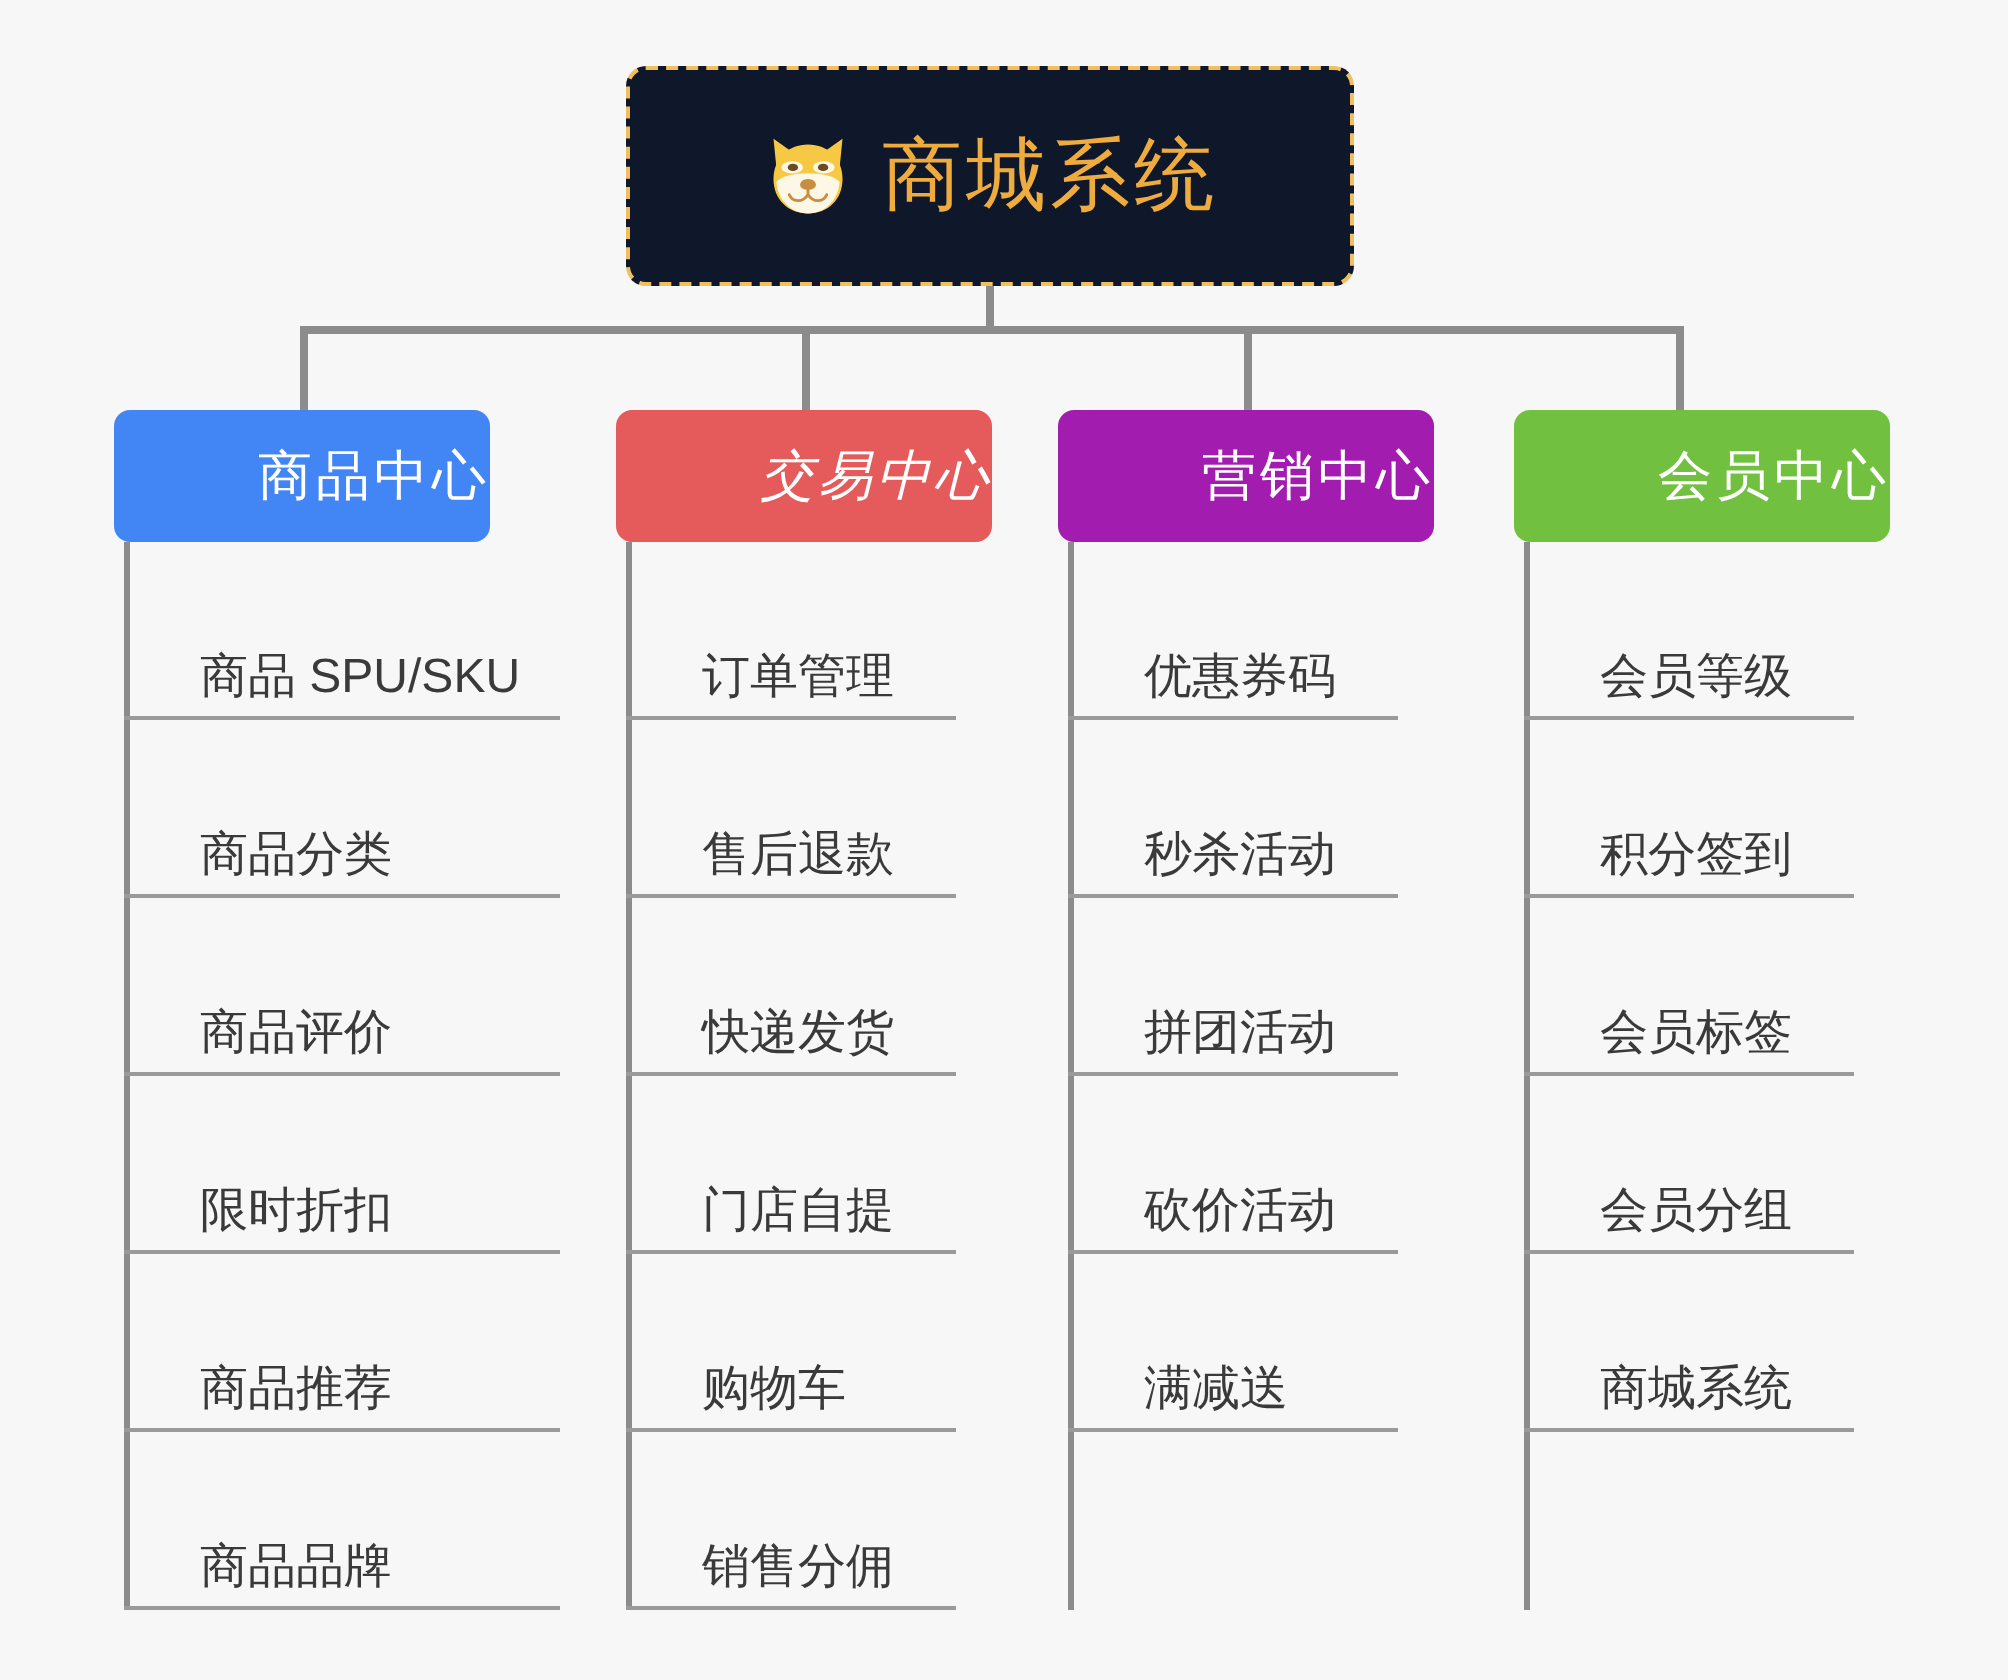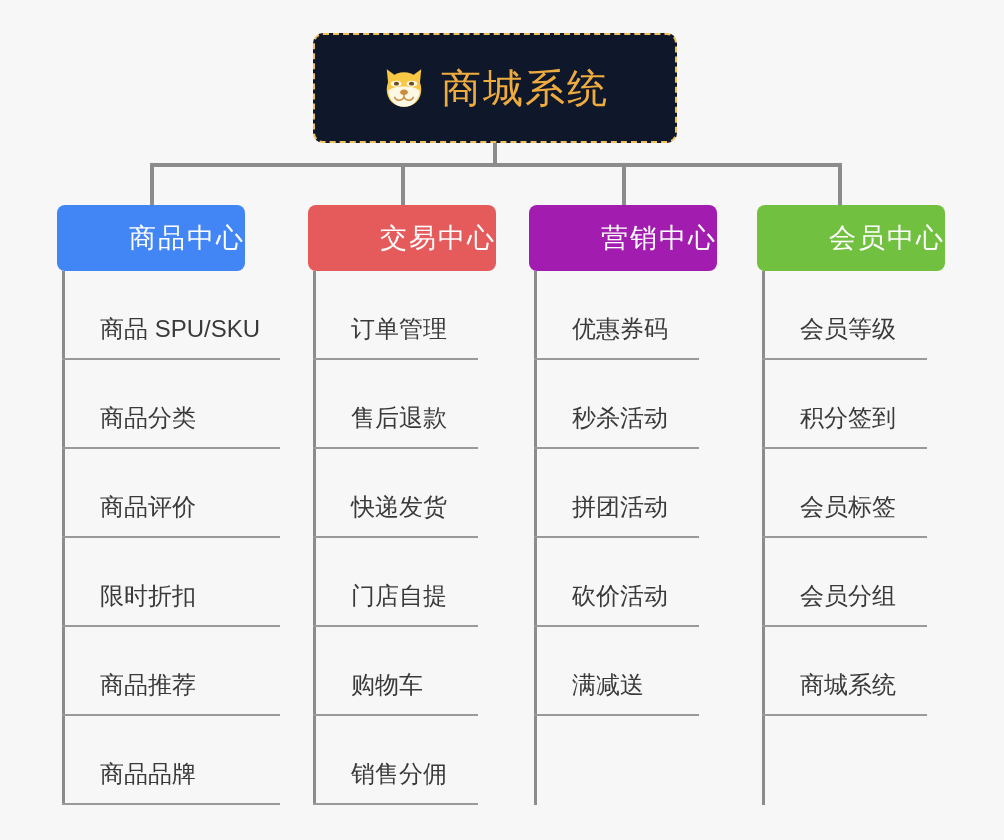--- a/index.html
+++ b/index.html
@@ -114,21 +114,21 @@
     left: 0;
     bottom: 0;
     height: 2px;
     background: #9a9a9a;
   }
   .leaf-label {
     position: relative;
     font-size: 24px;
     color: #3a3a3a;
     line-height: 1;
-    padding-bottom: 19px;
+    padding-bottom: 9px;
     white-space: nowrap;
     margin-top: 16px;
   }
 </style>
 </head>
 <body>
 
 <div id="mindmap">
 
   <div class="root-node">
@@ -152,21 +152,21 @@
   <div class="conn conn-stem"></div>
   <div class="conn conn-bus"></div>
   <div class="conn conn-drop" id="drop-0" style="left: 150px; background: rgb(140, 140, 140);"></div>
   <div class="conn conn-drop" id="drop-1" style="left: 401px; background: rgb(140, 140, 140);"></div>
   <div class="conn conn-drop" id="drop-2" style="left: 622px; background: rgb(140, 140, 140);"></div>
   <div class="conn conn-drop" id="drop-3" style="left: 838px; background: rgb(140, 140, 140);"></div>
 
   <div class="branch" id="branch-0" style="left: 57px; background: rgb(66, 133, 244);">
     <span class="branch-label">商品中心</span>
   </div>
-  <div class="branch" id="branch-1" style="left: 308px; background: rgb(229, 91, 91);">
+  <div class="branch" id="branch-1" style="left: 308px; background: rgb(229, 91, 91); font-style: italic;">
     <span class="branch-label">交易中心</span>
   </div>
   <div class="branch" id="branch-2" style="left: 529px; background: #a21caf;">
     <span class="branch-label">营销中心</span>
   </div>
   <div class="branch" id="branch-3" style="left: 757px; background: rgb(114, 192, 64);">
     <span class="branch-label">会员中心</span>
   </div>
 
   <div class="leaf-column" id="col-0" style="left: 62px;">

